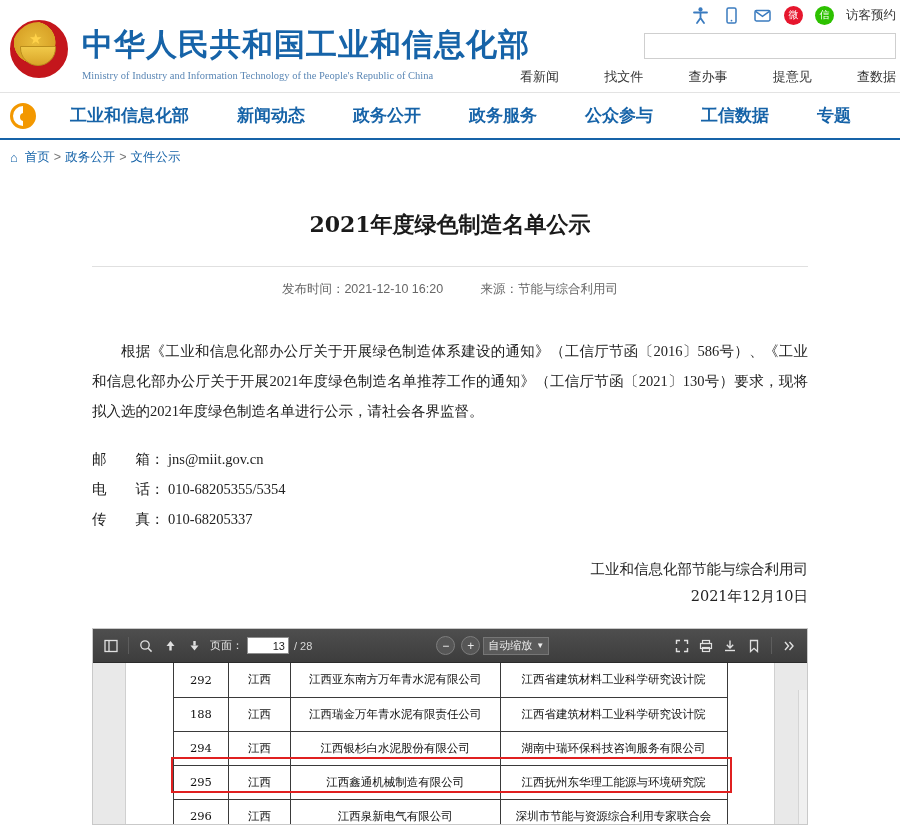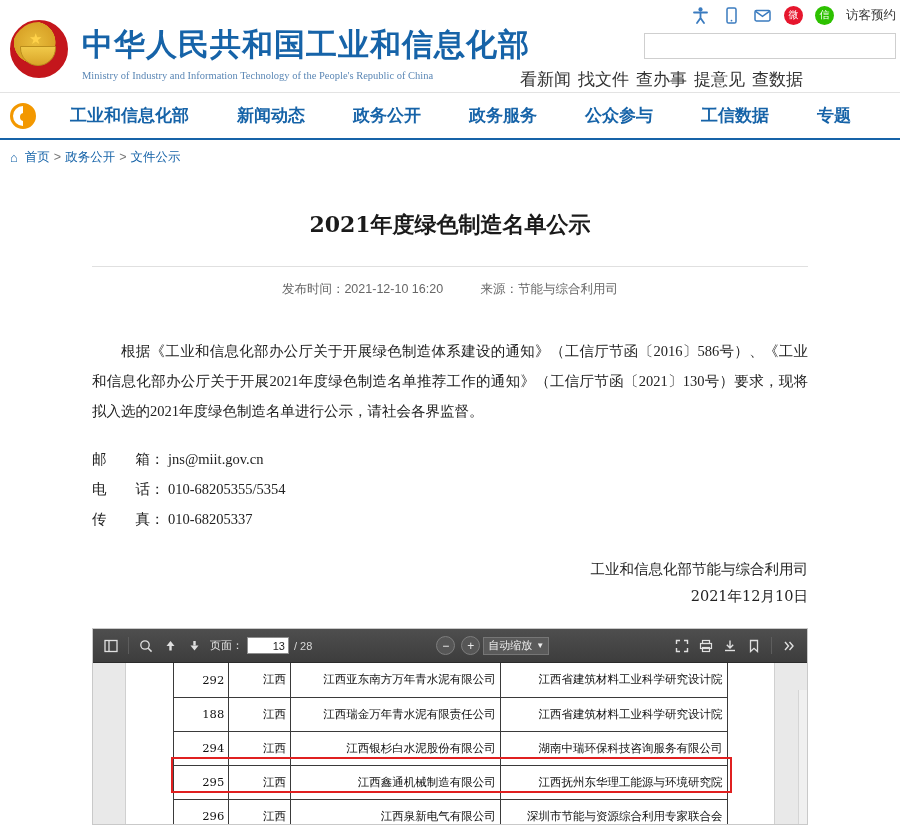--- a/index.html
+++ b/index.html
@@ -87,24 +87,24 @@
     width: 252px; height: 26px;
     border: 1px solid #cfcfcf;
     outline: none;
     padding: 0 8px;
     font-size: 12px;
     background: #fff;
   }
   .hr-links {
     margin-top: 9px;
     display: flex;
-    justify-content: flex-start;
+    justify-content: space-between;
     gap: 7px;
     padding-right: 4px;
-    font-size: 17px;
+    font-size: 13px;
     color: #333;
   }
   .hr-links span { white-space: nowrap; }
 
   
   .navbar {
     height: 48px;
     border-top: 1px solid #e3e3e3;
     border-bottom: 2px solid #1663a8;
     display: flex;
@@ -285,21 +285,21 @@
     border-collapse: collapse;
     width: 555px;
     margin: 0 auto;
     font-family: "DejaVu Serif", serif;
     font-size: 11.5px;
     color: #111;
   }
   table.pdf-table td {
     border: 1px solid #3a3a3a;
     height: 34px;
-    text-align: right;
+    text-align: center;
     padding: 0 4px;
     white-space: nowrap;
   }
   td.c-no { width: 56px; }
   td.c-prov { width: 62px; }
   td.c-name { width: 210px; }
   td.c-org { width: 227px; }
   tr.clipped td { border-top: none; }
   .highlight-box {
     position: absolute;

